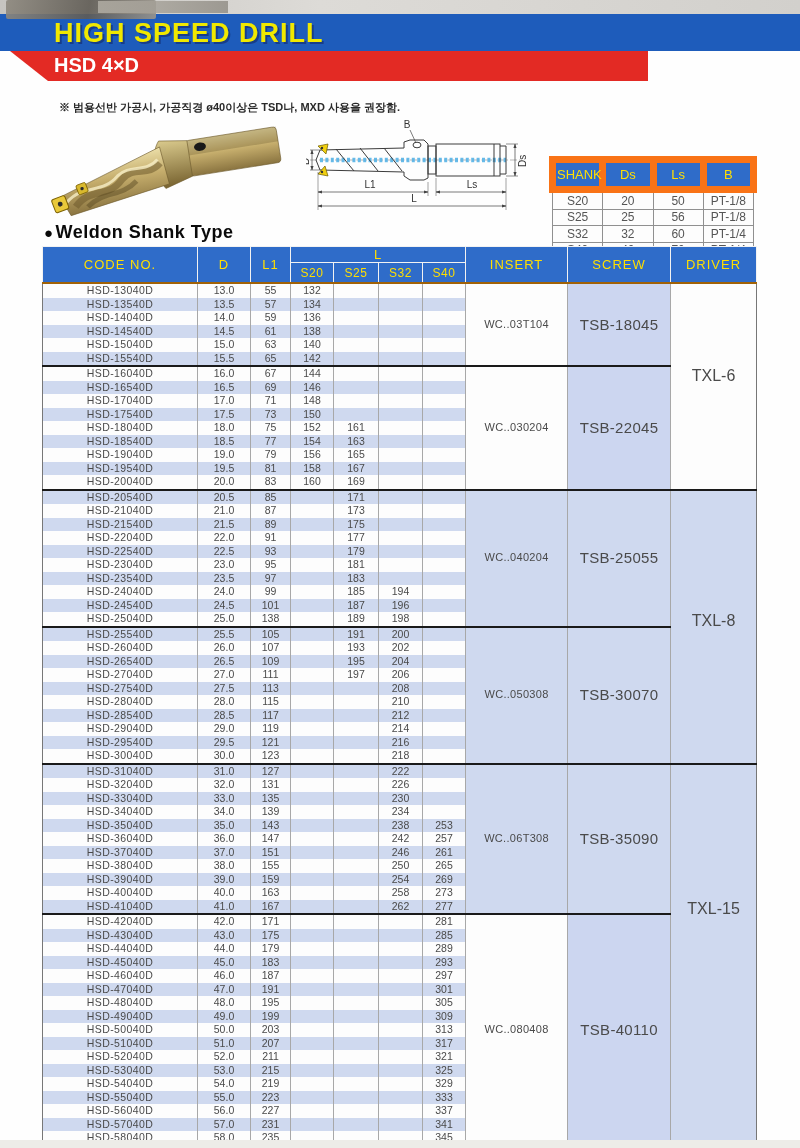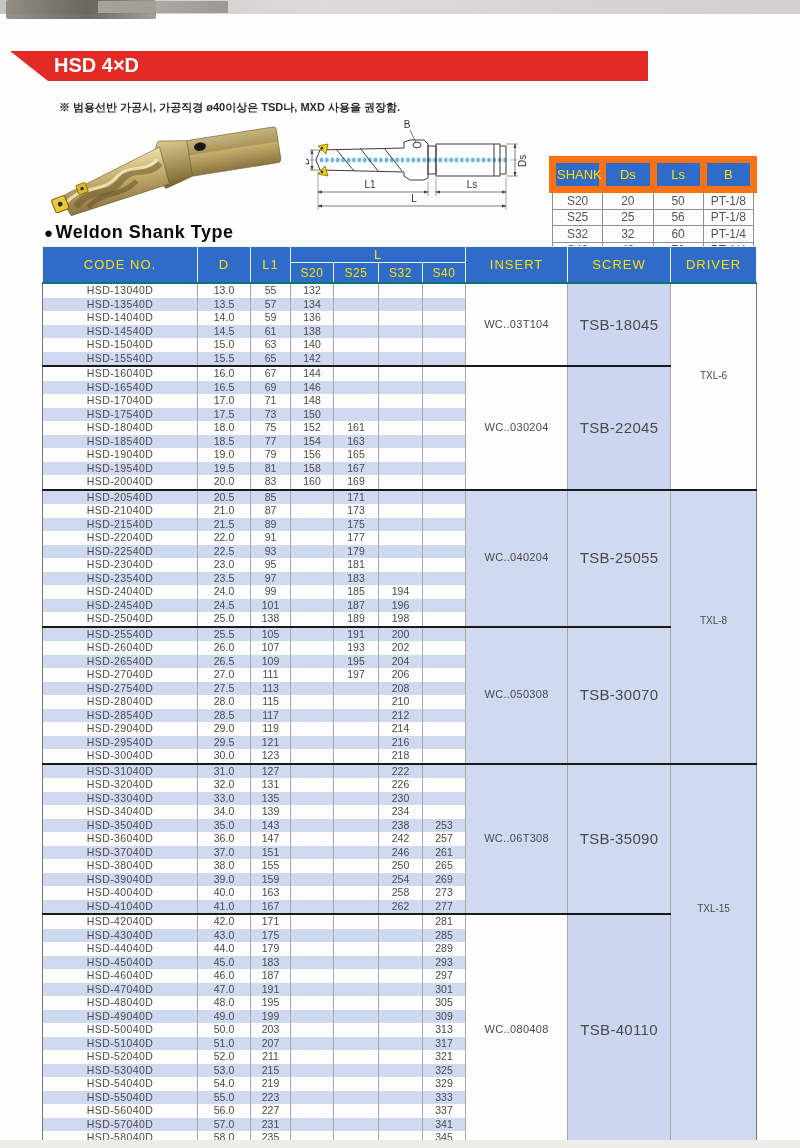--- a/index.html
+++ b/index.html
@@ -37,45 +37,48 @@
               table-layout:fixed;border:1px solid #667;border-bottom:2px solid #223;}
   table.shank th{background:var(--header-blue,#2f6cc9);color:var(--header-yellow,#ffdf00);
                  font-weight:normal;font-size:13px;height:21px;border:7px solid #f97316;}
   table.shank td{background:#fdfdfd;color:#555;font-size:12px;height:15.5px;text-align:center;
                  border:1px solid #909090;padding:0;}
   
   table.main{position:absolute;left:42px;top:246px;width:714px;border-collapse:collapse;
              table-layout:fixed;border:1px solid #777;border-bottom:2.5px solid var(--line-dark,#1a1a1a);}
   table.main thead th{background:var(--header-blue,#2f6cc9);color:var(--header-yellow,#ffdf00);
                       font-weight:normal;border:1px solid #f2f2f2;padding:0;}
-  table.main thead{border-bottom:2px solid #0f766e;}
+  table.main thead{border-bottom:2px solid #a16207;}
   table.main .t1{height:16px;font-size:13px;letter-spacing:1px;}
   table.main .t2 th{height:19px;font-size:12px;letter-spacing:.5px;}
   table.main tbody td{height:13.5px;line-height:13.5px;font-size:10.5px;color:#4a4a4a;
                       text-align:center;padding:0;border-left:1px solid #a8a8a8;
                       white-space:nowrap;overflow:hidden;background:#fdfdfd;}
   table.main tbody td:first-child{border-left:none;letter-spacing:.4px;}
   table.main tr.alt td{background:var(--stripe,#cfd9ef);}
   table.main td.cell-insert{background:#fdfdfd;font-size:11px;letter-spacing:.3px;}
   table.main td.cell-screw{background:var(--screw-col,#ccd6f0);font-size:15px;letter-spacing:.3px;}
-  table.main td.cell-driver{background:#fdfdfd;font-size:10px;position:relative;}
+  table.main td.cell-driver{background:#fdfdfd;font-size:16px;position:relative;}
   table.main td.gline{border-top:2px solid var(--line-dark,#1a1a1a);}
   .driver-label{position:absolute;left:0;width:100%;text-align:center;transform:translateY(-50%);}
   .bottom-strip{position:absolute;left:0;top:1140px;width:800px;height:8px;background:#edece8;}
 </style>
 </head>
 <body>
 
 <div class="page">
 
   <div class="top-strip">
     <div class="photo-frag"></div>
     <div class="photo-frag2"></div>
   </div>
 
+  <div class="banner-blue">
+    <h1>HIGH SPEED DRILL</h1>
+  </div>
   <div class="banner-red">
     <h2>HSD 4×D</h2>
   </div>
 
   <p class="note">※ 범용선반 가공시, 가공직경 ø40이상은 TSD나, MXD 사용을 권장함.</p>
 
   <svg class="drill-photo" width="262" height="98" viewBox="0 0 262 98">
     <defs>
       <linearGradient id="gold" x1="0" y1="0" x2="0" y2="1">
         <stop offset="0" stop-color="#ecdfa9"></stop>

